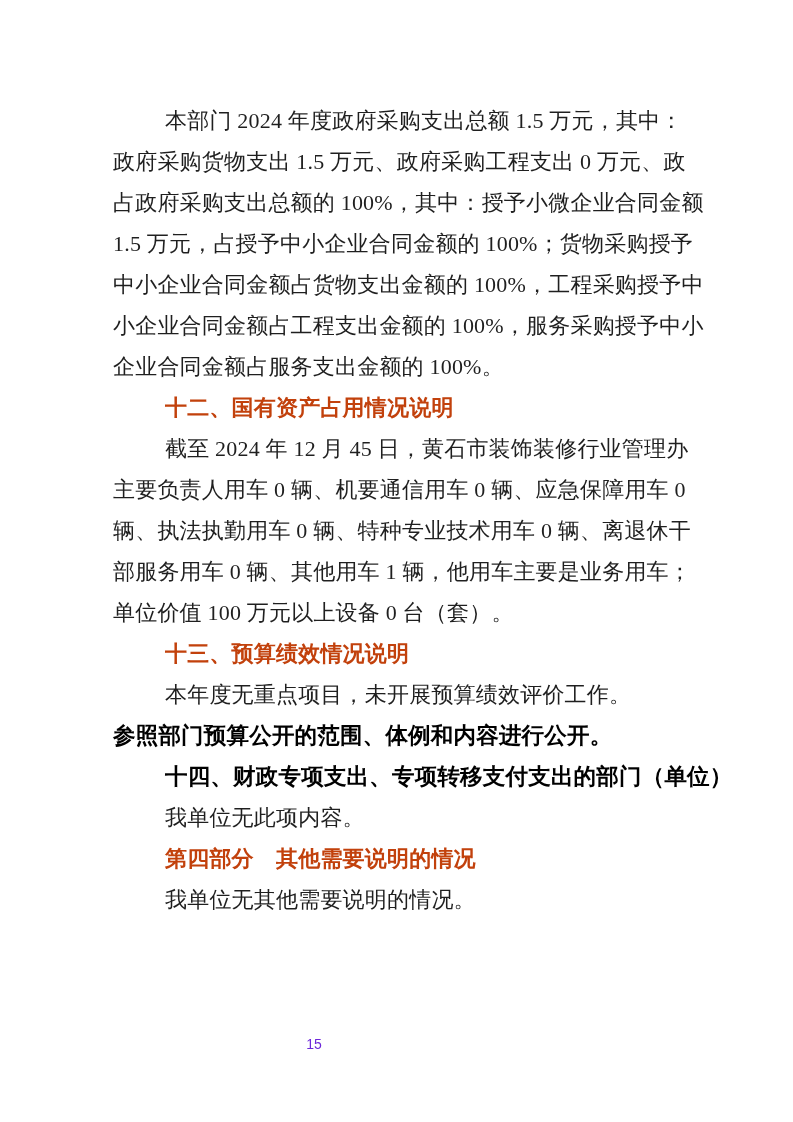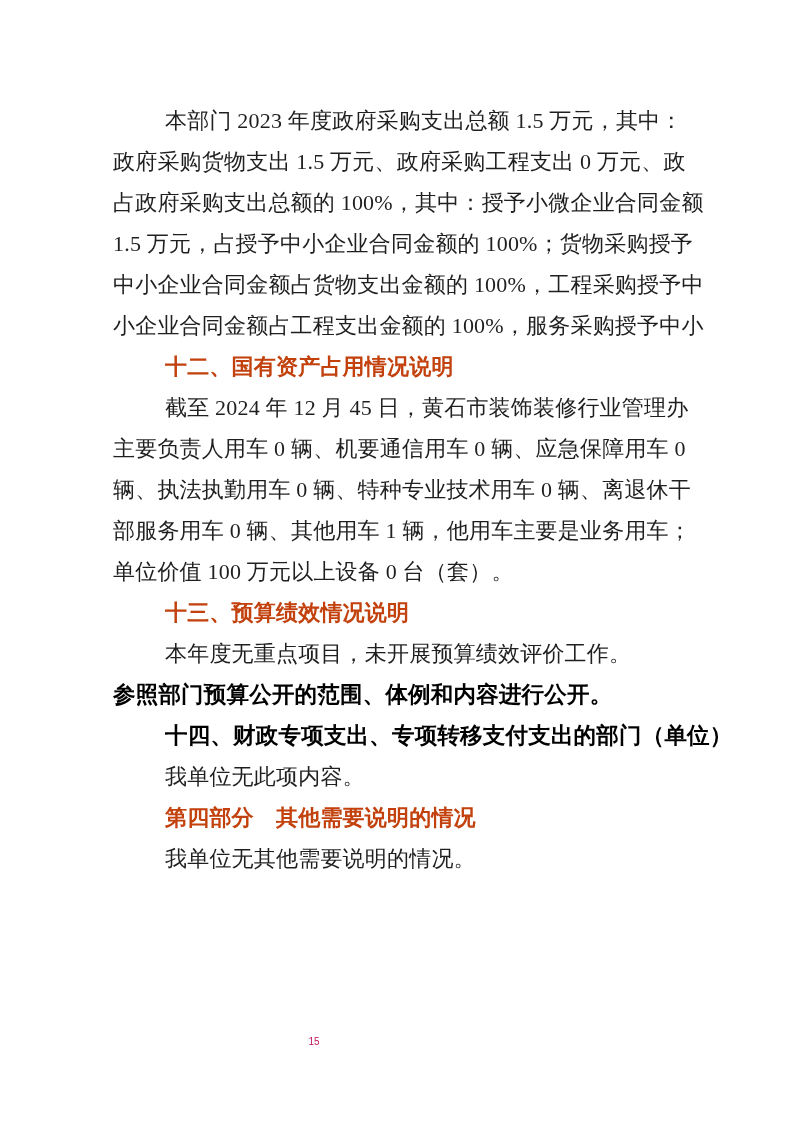--- a/index.html
+++ b/index.html
@@ -50,35 +50,36 @@
     color: #000000;
     font-size: 22.5px;
   }
   .footer {
     position: absolute;
     left: 0;
     width: 628px;
     top: 1036px;
     text-align: center;
     font-family: "Liberation Sans", "DejaVu Sans", sans-serif;
-    font-size: 10px;
-    color: #be185d;
+    font-size: 14px;
+    color: #6d28d9;
   }
 </style>
 </head>
 <body>
 
 <div class="page">
   <div class="content">
-    <div class="line indent">本部门 2023 年度政府采购支出总额 1.5 万元，其中：</div>
+    <div class="line indent">本部门 2024 年度政府采购支出总额 1.5 万元，其中：</div>
     <div class="line">政府采购货物支出 1.5 万元、政府采购工程支出 0 万元、政</div>
     <div class="line">占政府采购支出总额的 100%，其中：授予小微企业合同金额</div>
     <div class="line">1.5 万元，占授予中小企业合同金额的 100%；货物采购授予</div>
     <div class="line">中小企业合同金额占货物支出金额的 100%，工程采购授予中</div>
     <div class="line">小企业合同金额占工程支出金额的 100%，服务采购授予中小</div>
+    <div class="line last">企业合同金额占服务支出金额的 100%。</div>
     <div class="line indent h-hei">十二、国有资产占用情况说明</div>
     <div class="line indent">截至 2024 年 12 月 45 日，黄石市装饰装修行业管理办</div>
     <div class="line">主要负责人用车 0 辆、机要通信用车 0 辆、应急保障用车 0</div>
     <div class="line">辆、执法执勤用车 0 辆、特种专业技术用车 0 辆、离退休干</div>
     <div class="line">部服务用车 0 辆、其他用车 1 辆，他用车主要是业务用车；</div>
     <div class="line last">单位价值 100 万元以上设备 0 台（套）。</div>
     <div class="line indent h-hei">十三、预算绩效情况说明</div>
     <div class="line indent last">本年度无重点项目，未开展预算绩效评价工作。</div>
     <div class="line last h-kai">参照部门预算公开的范围、体例和内容进行公开。</div>
     <div class="line indent h-kai">十四、财政专项支出、专项转移支付支出的部门（单位）</div>

